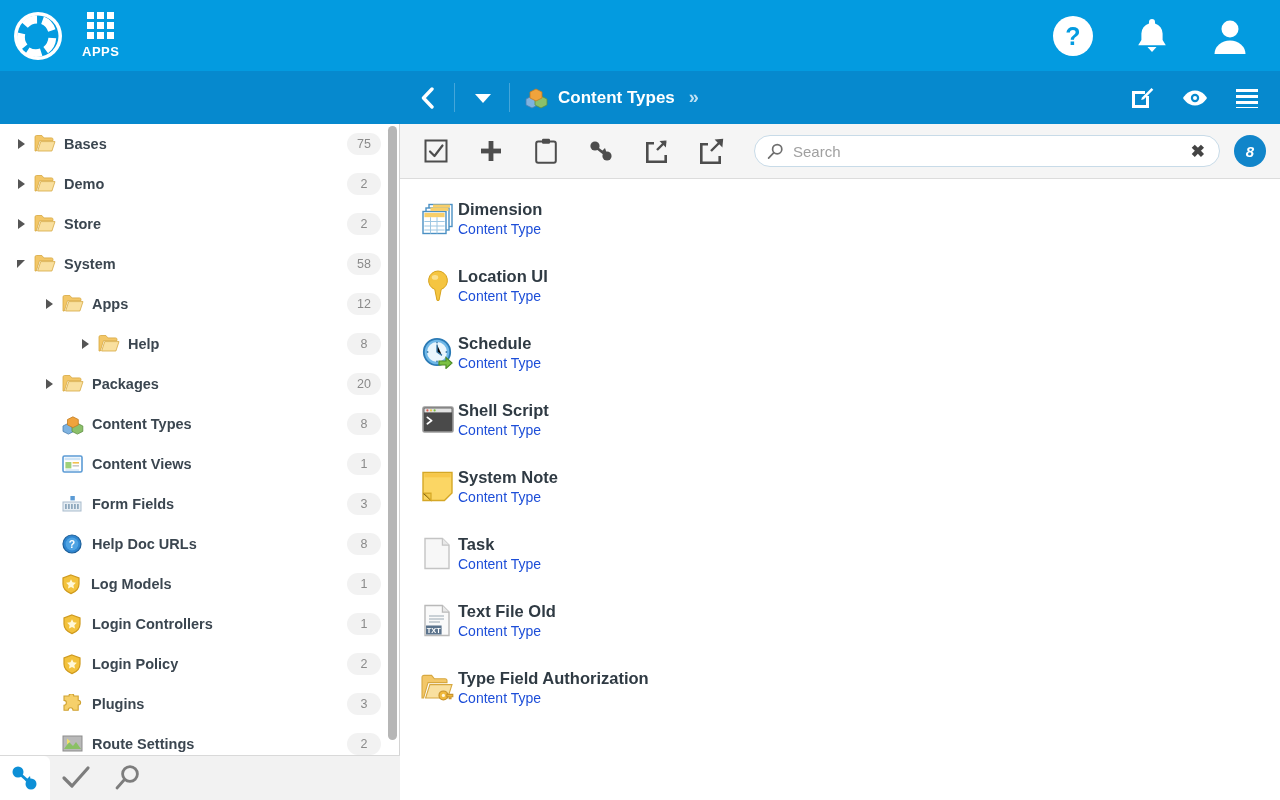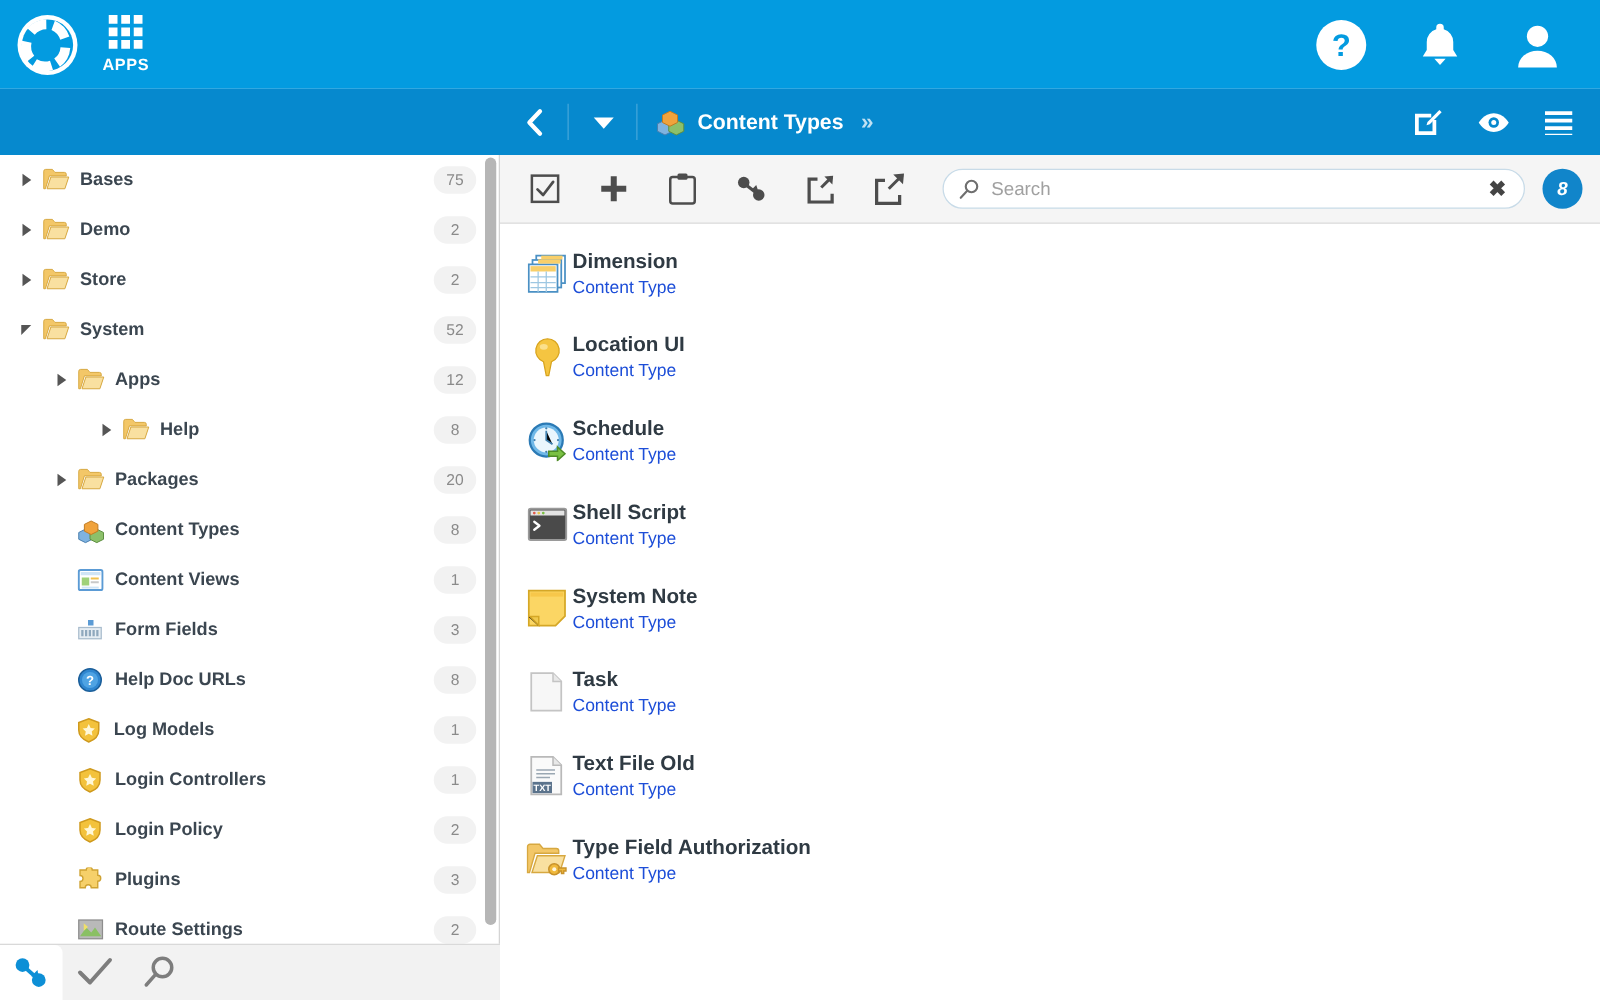--- a/index.html
+++ b/index.html
@@ -325,21 +325,21 @@
           <span class="node-label">Store</span>
           <span class="count">2</span>
         </div>
         <div class="node" style="padding-left: 14px;">
           <span class="twisty open"></span>
           <span class="node-icon"><svg width="22" height="19" viewBox="0 0 22 19">
               <path d="M1 17 V3 a1.5 1.5 0 0 1 1.5 -1.5 h5.4 l2 2.4 h7.6 a1.5 1.5 0 0 1 1.5 1.5 v1.3 h-13.5 l-3.2 10.3 z" fill="#f3c768" stroke="#d7a840" stroke-width=".8"></path>
               <path d="M3.6 17 l3.1 -9.4 h14.3 l-3.1 9.4 z" fill="#f9e0a0" stroke="#d7a840" stroke-width=".8"></path>
             </svg></span>
           <span class="node-label">System</span>
-          <span class="count">52</span>
+          <span class="count">58</span>
         </div>
         <div class="node" style="padding-left: 42px;">
           <span class="twisty closed"></span>
           <span class="node-icon"><svg width="22" height="19" viewBox="0 0 22 19">
               <path d="M1 17 V3 a1.5 1.5 0 0 1 1.5 -1.5 h5.4 l2 2.4 h7.6 a1.5 1.5 0 0 1 1.5 1.5 v1.3 h-13.5 l-3.2 10.3 z" fill="#f3c768" stroke="#d7a840" stroke-width=".8"></path>
               <path d="M3.6 17 l3.1 -9.4 h14.3 l-3.1 9.4 z" fill="#f9e0a0" stroke="#d7a840" stroke-width=".8"></path>
             </svg></span>
           <span class="node-label">Apps</span>
           <span class="count">12</span>
         </div>

